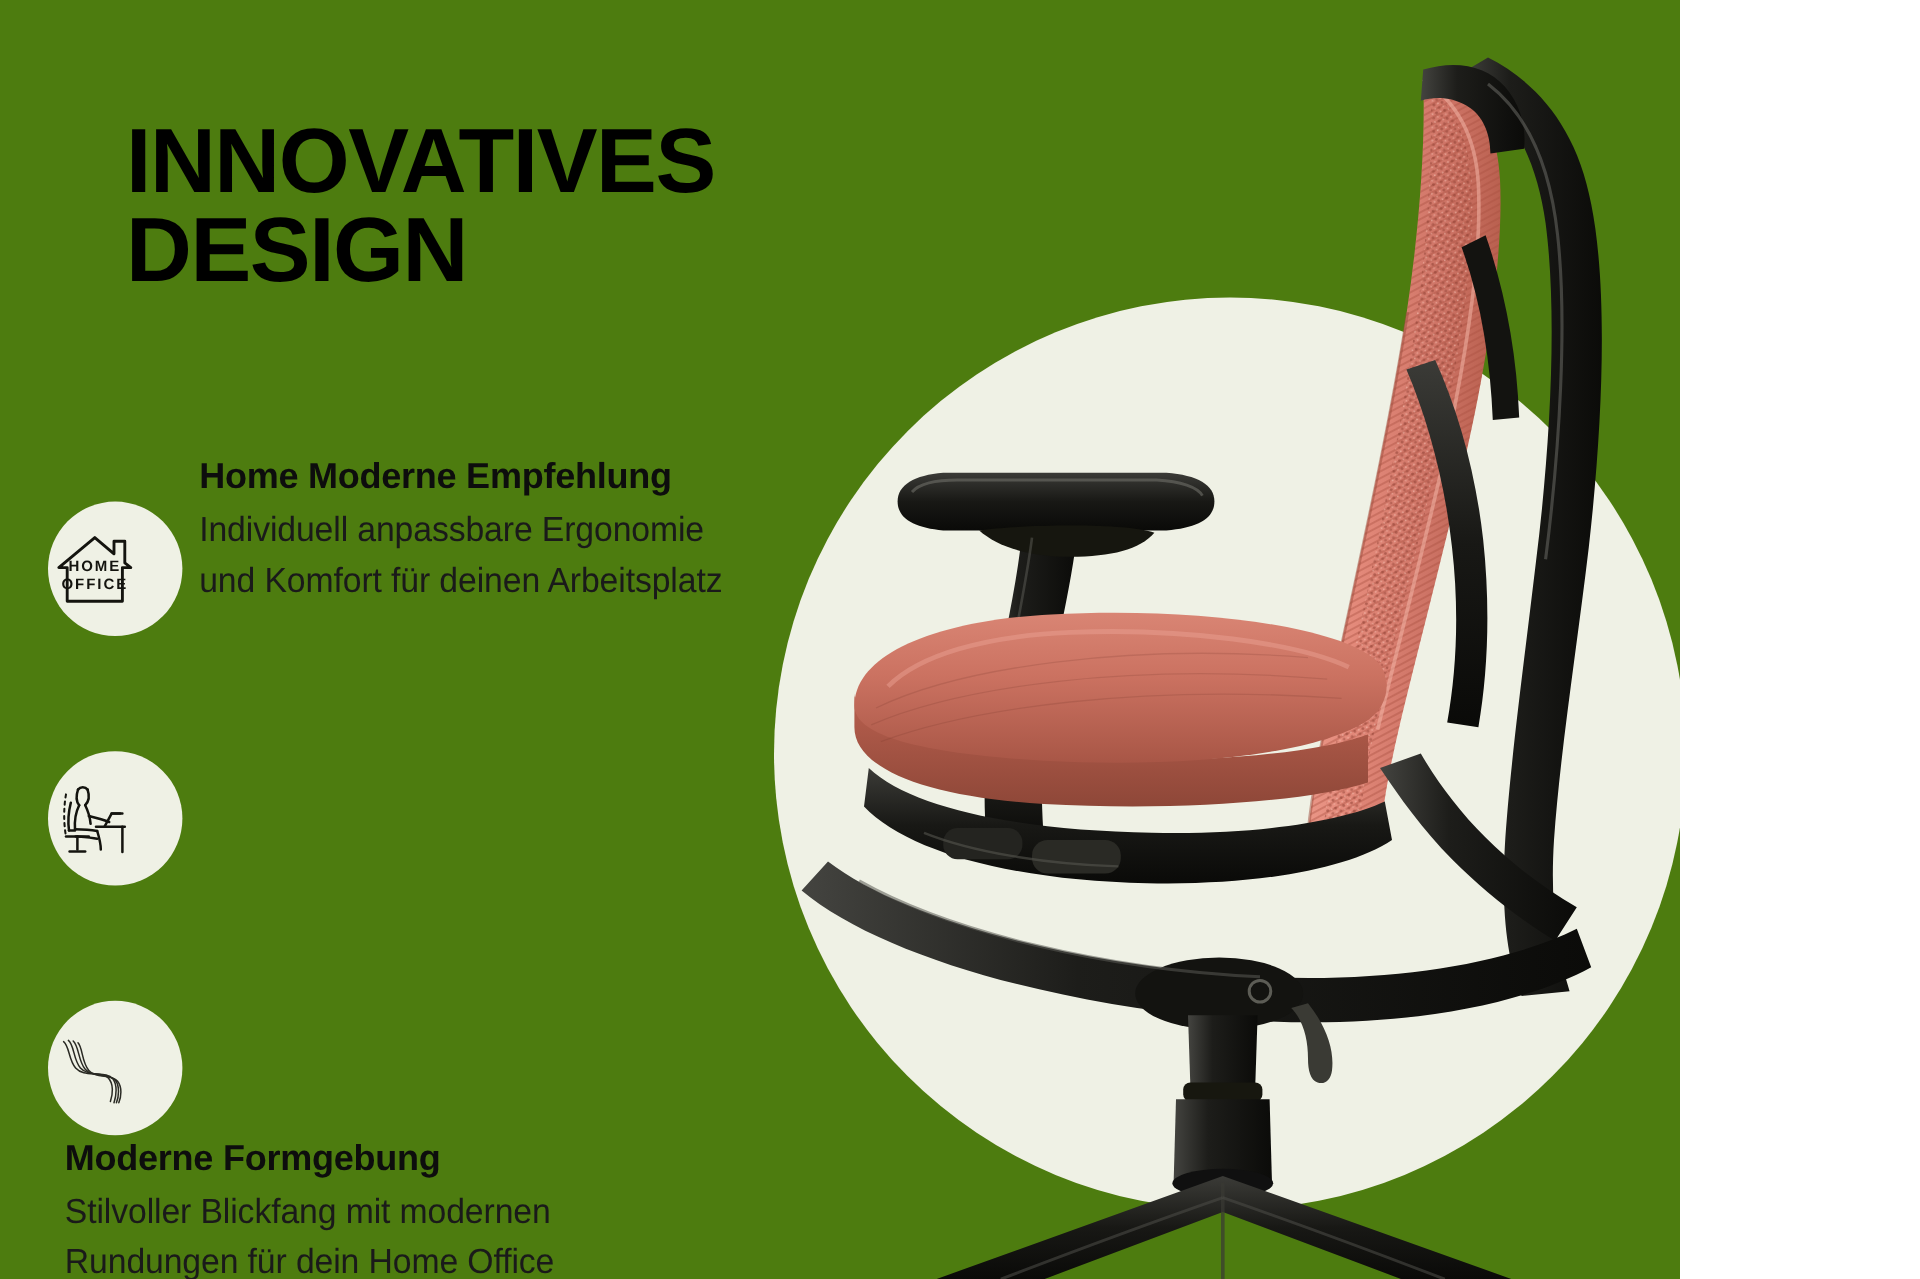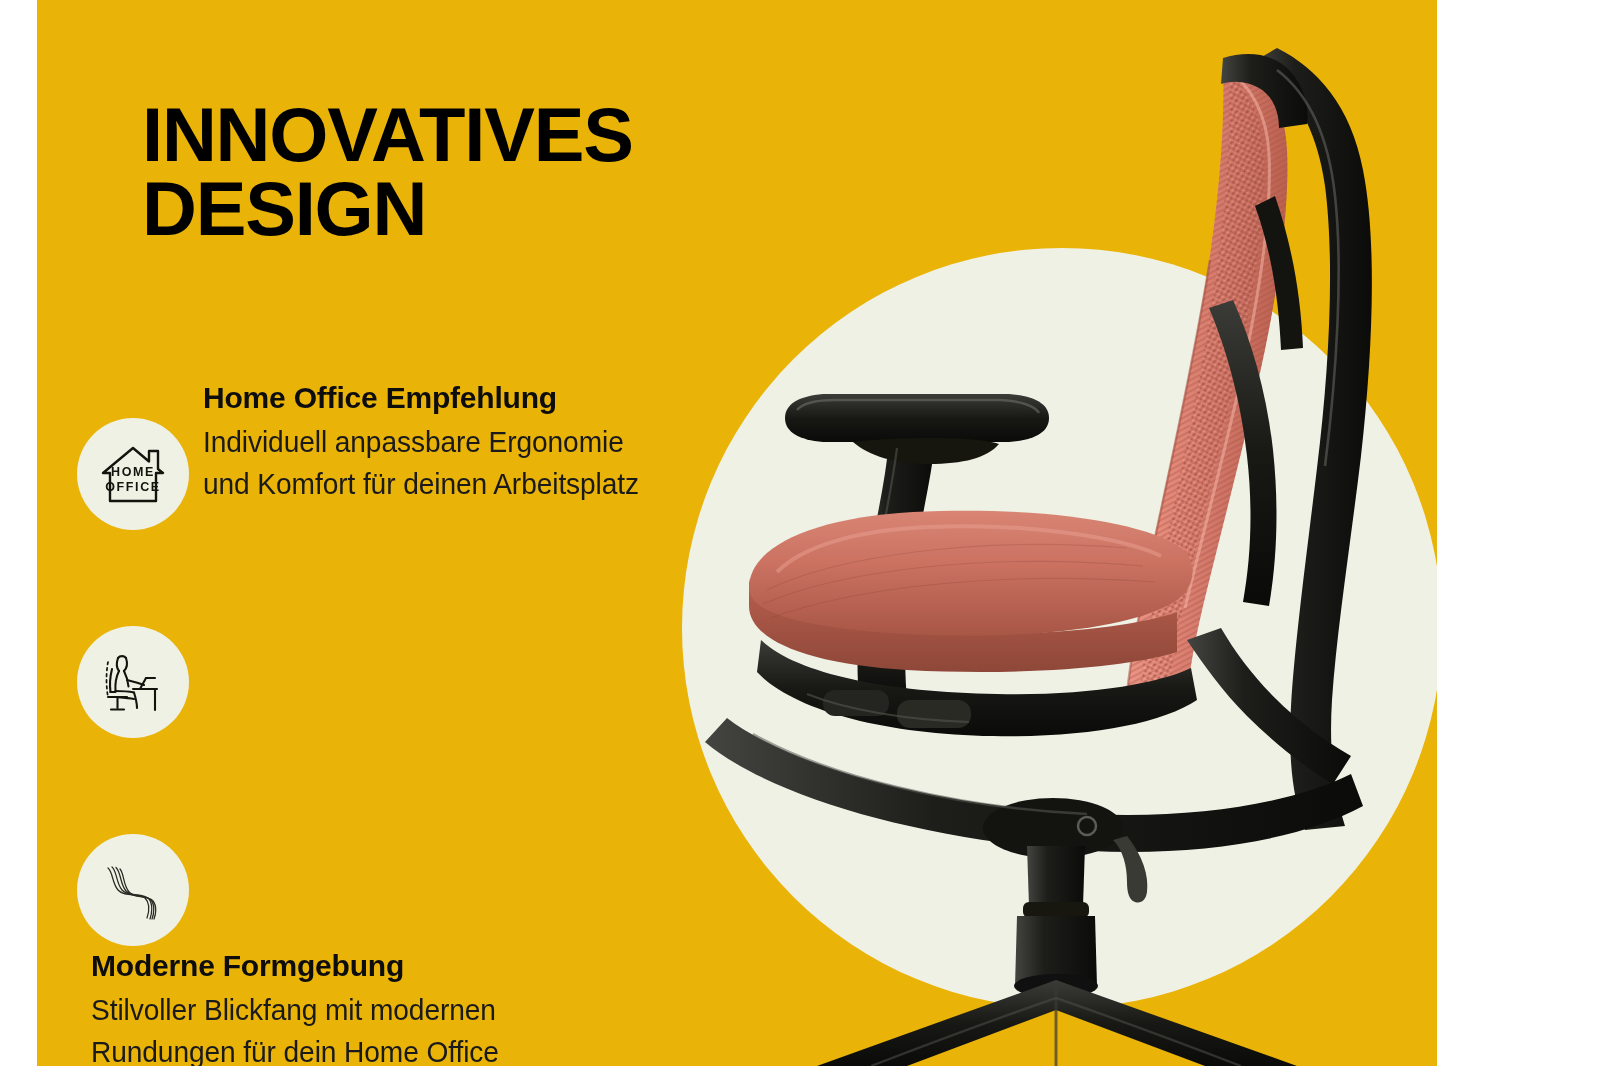--- a/index.html
+++ b/index.html
@@ -9,23 +9,22 @@
     height:1066px;
     background:#ffffff;
     font-family:"Liberation Sans", sans-serif;
     overflow:hidden;
   }
 
   .banner {
     position:relative;
     width:1400px;
     height:1066px;
-    background:#eab308;
+    background:#4d7c0f;
     overflow:hidden;
-    margin-left:37px;
   }
 
   
   .left-col {
     position:absolute;
     left:0; top:0;
     width:830px;
     height:1066px;
     z-index:5;
   }
@@ -70,21 +69,20 @@
 
   .icon-circle {
     position:absolute;
     left:0; top:0;
     width:112px;
     height:112px;
     border-radius:50%;
     background:#EFF1E5;
     display:flex;
     align-items:center;
-    justify-content:center;
   }
   .icon-circle svg { display:block; }
 
   .feature-text {
     flex:1 1 auto;
     padding-left:14px;
     padding-top:2px;
   }
 
   .feature-title {
@@ -153,21 +151,21 @@
           <div class="icon-circle">
             <svg width="78" height="78" viewBox="0 0 78 78" aria-hidden="true">
               <path d="M9 38 L39 13 L55 26.5 L55 16 L64 16 L64 34 L69 38
                        L62 38 L62 66 L16 66 L16 38 Z" fill="none" stroke="#14140f" stroke-width="2.4" stroke-linejoin="round" stroke-linecap="round"></path>
               <text x="39" y="41" font-family="'Liberation Sans', sans-serif" font-size="12.5" font-weight="700" letter-spacing="1.6" text-anchor="middle" fill="#14140f">HOME</text>
               <text x="39" y="56" font-family="'Liberation Sans', sans-serif" font-size="12.5" font-weight="700" letter-spacing="1.6" text-anchor="middle" fill="#14140f">OFFICE</text>
             </svg>
           </div>
         </div>
         <div class="feature-text">
-          <div class="feature-title">Home Office Empfehlung</div>
+          <div class="feature-title">Home Moderne Empfehlung</div>
           <div class="feature-desc">Individuell anpassbare Ergonomie
 und Komfort für deinen Arbeitsplatz</div>
         </div>
       </div>
 
       <div class="feature">
         <div class="feature-icon-wrap">
           <div class="icon-circle">
             <svg width="80" height="80" viewBox="0 0 80 80" aria-hidden="true">
               <g fill="none" stroke="#14140f" stroke-width="2.1" stroke-linecap="round" stroke-linejoin="round">

